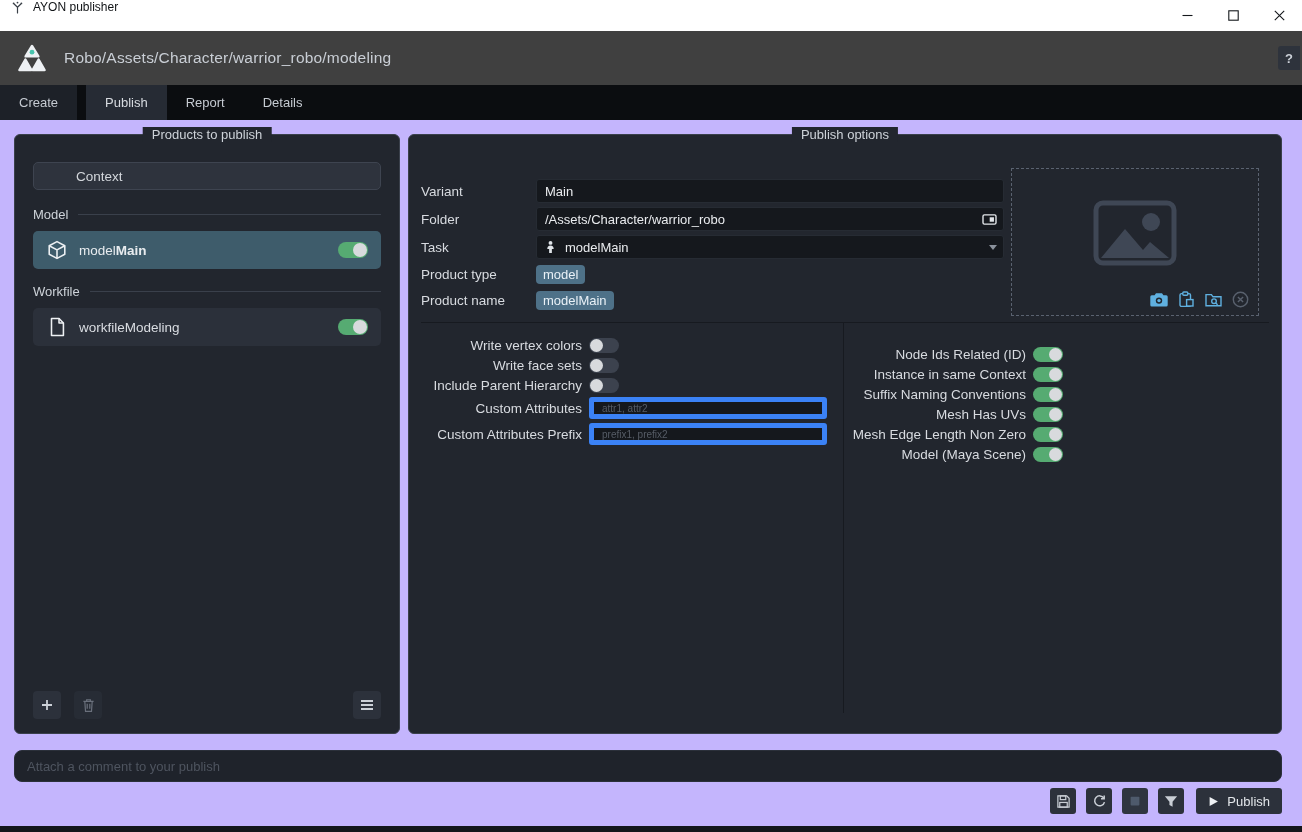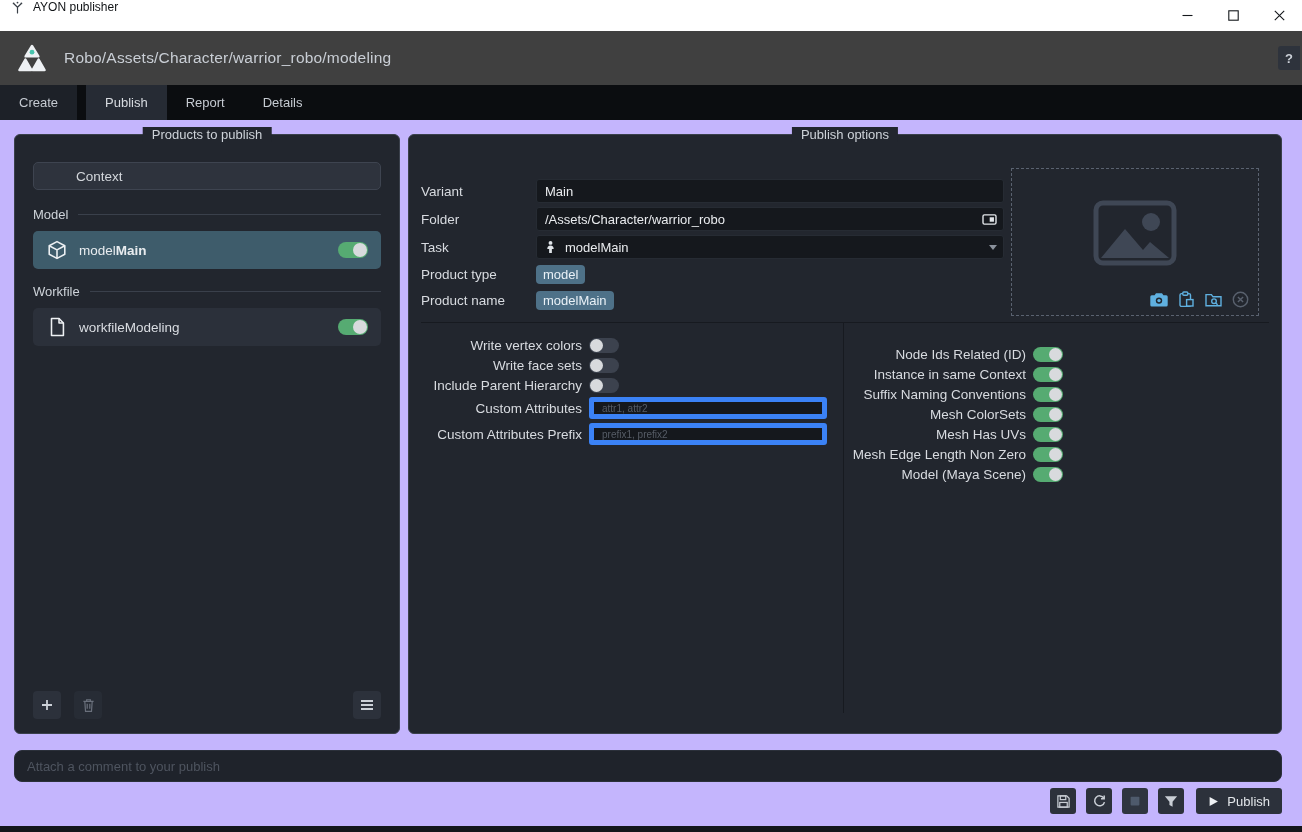--- a/index.html
+++ b/index.html
@@ -358,26 +358,20 @@
               <div class="knob"></div>
             </div>
         </div>
         <div class="opt-row">
           <span class="opt-label">Suffix Naming Conventions</span>
           <div class="toggle on">
               <div class="knob"></div>
             </div>
         </div>
         <div class="opt-row">
-          <span class="opt-label">Mesh ColorSets</span>
-          <div class="toggle on">
-              <div class="knob"></div>
-            </div>
-        </div>
-        <div class="opt-row">
           <span class="opt-label">Mesh Has UVs</span>
           <div class="toggle on">
               <div class="knob"></div>
             </div>
         </div>
         <div class="opt-row">
           <span class="opt-label">Mesh Edge Length Non Zero</span>
           <div class="toggle on">
               <div class="knob"></div>
             </div>

